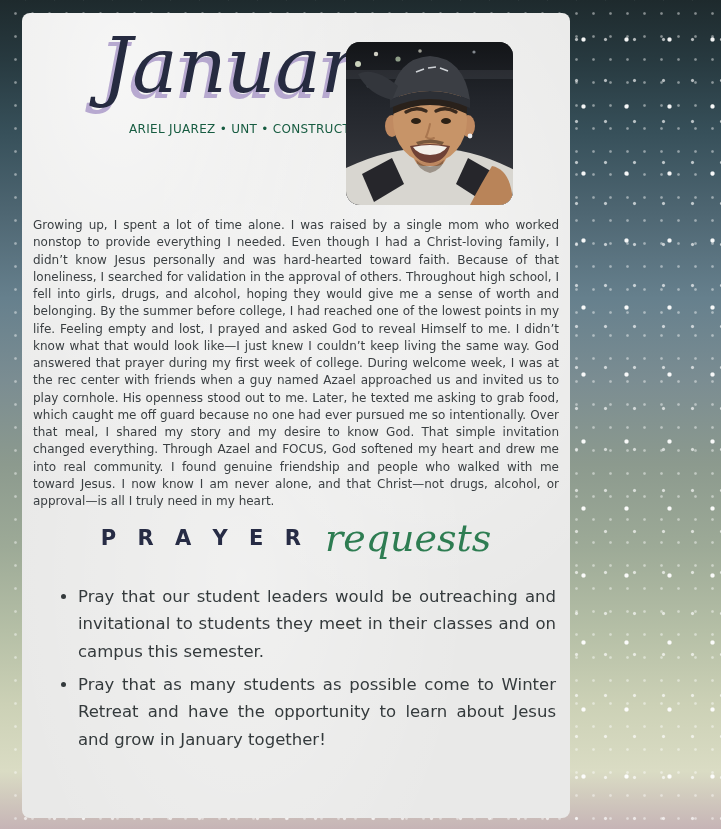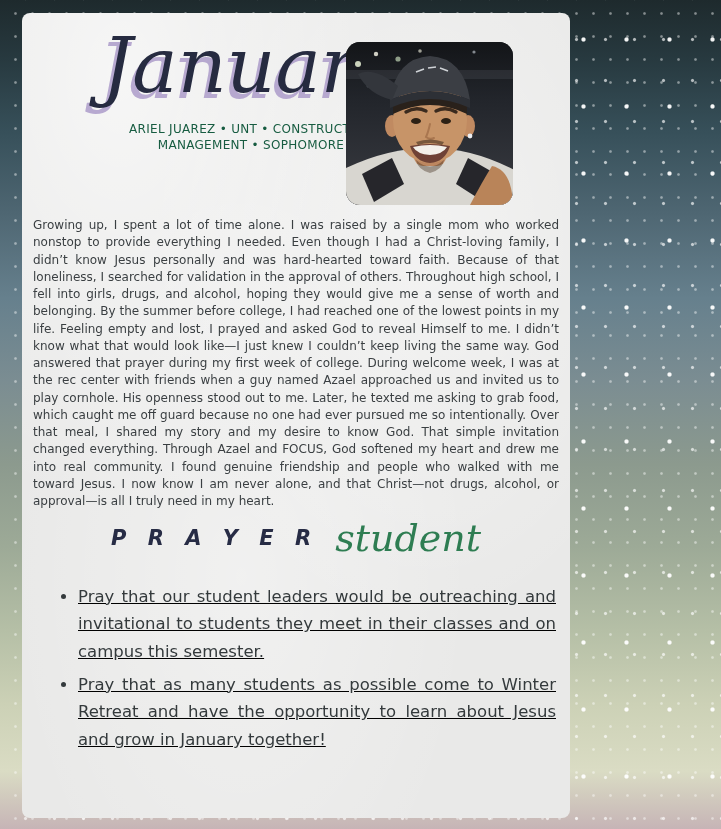--- a/index.html
+++ b/index.html
@@ -53,50 +53,48 @@
     font-size:12px;line-height:1.44;
     color:#3a3f42;
   }
   .prayer-heading{
     margin-top:8px;height:58px;text-align:center;white-space:nowrap;
   }
   .prayer-main{
     display:inline-block;vertical-align:middle;
     font-size:21px;font-weight:bold;letter-spacing:7px;
     color:#272c45;
-    font-style:italic;
   }
   .prayer-script{
     display:inline-block;vertical-align:middle;margin-left:12px;
     font-family:"DejaVu Serif",serif;font-style:italic;
     font-size:38px;line-height:1;
     color:#2e7d52;
   }
   .prayer-list{
-    margin:6px 14px 0 34px;padding:0 0 0 22px;text-decoration:underline;
+    margin:6px 14px 0 34px;padding:0 0 0 22px;
   }
   .prayer-item{
     text-align:justify;
     font-size:16.5px;line-height:1.68;
     color:#343a3c;
     margin-bottom:5px;
   }
 </style>
 </head>
 <body>
 
 <div class="page">
   <div class="card">
 
     <div class="header">
       <div class="title-block">
         <h1 class="month-title">January</h1>
         <div class="student-info">
           <div>ARIEL JUAREZ • UNT • CONSTRUCTION</div>
-          <div>MANAGEMENT • SOPHOMORE</div>
         </div>
       </div>
 
       <div class="photo">
         <svg width="167" height="163" viewBox="0 0 167 163" xmlns="http://www.w3.org/2000/svg">
           <defs>
             <linearGradient id="nightbg" x1="0" y1="0" x2="0" y2="1">
               <stop offset="0" stop-color="#131518"></stop>
               <stop offset="0.35" stop-color="#22252b"></stop>
               <stop offset="1" stop-color="#3a3c42"></stop>
@@ -152,21 +150,21 @@
 
           <path d="M 70 118 Q 84 131 98 118 Q 96 128 84 131 Q 72 128 70 118 Z" fill="#43301f" opacity="0.4"></path>
         </svg>
       </div>
     </div>
 
     <p class="story">Growing up, I spent a lot of time alone. I was raised by a single mom who worked nonstop to provide everything I needed. Even though I had a Christ-loving family, I didn’t know Jesus personally and was hard-hearted toward faith. Because of that loneliness, I searched for validation in the approval of others. Throughout high school, I fell into girls, drugs, and alcohol, hoping they would give me a sense of worth and belonging. By the summer before college, I had reached one of the lowest points in my life. Feeling empty and lost, I prayed and asked God to reveal Himself to me. I didn’t know what that would look like—I just knew I couldn’t keep living the same way. God answered that prayer during my first week of college. During welcome week, I was at the rec center with friends when a guy named Azael approached us and invited us to play cornhole. His openness stood out to me. Later, he texted me asking to grab food, which caught me off guard because no one had ever pursued me so intentionally. Over that meal, I shared my story and my desire to know God. That simple invitation changed everything. Through Azael and FOCUS, God softened my heart and drew me into real community. I found genuine friendship and people who walked with me toward Jesus. I now know I am never alone, and that Christ—not drugs, alcohol, or approval—is all I truly need in my heart.</p>
 
     <div class="prayer-heading">
       <span class="prayer-main">P R A Y E R</span>
-      <span class="prayer-script">student</span>
+      <span class="prayer-script">requests</span>
     </div>
 
     <ul class="prayer-list">
       <li class="prayer-item">Pray that our student leaders would be outreaching and invitational to students they meet in their classes and on campus this semester.</li>
       <li class="prayer-item">Pray that as many students as possible come to Winter Retreat and have the opportunity to learn about Jesus and grow in January together!</li>
     </ul>
 
   </div>
 </div>
 

